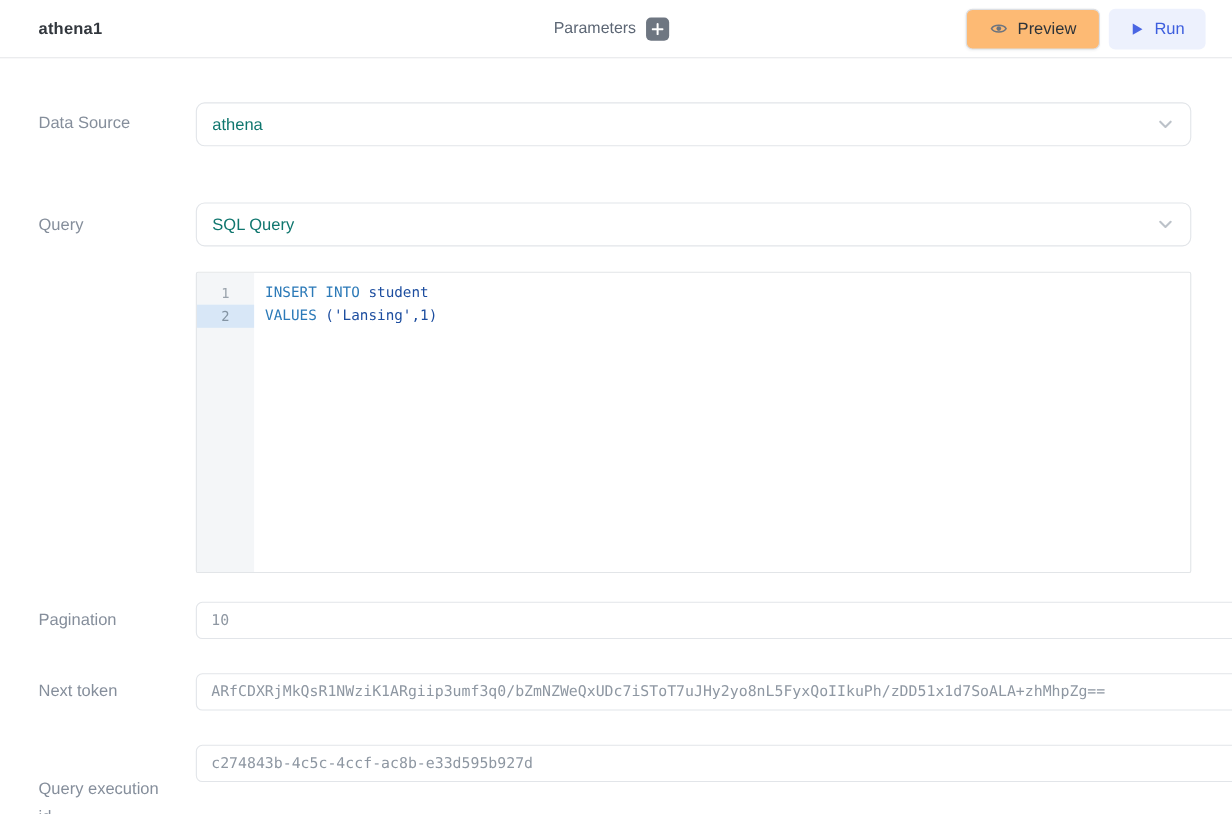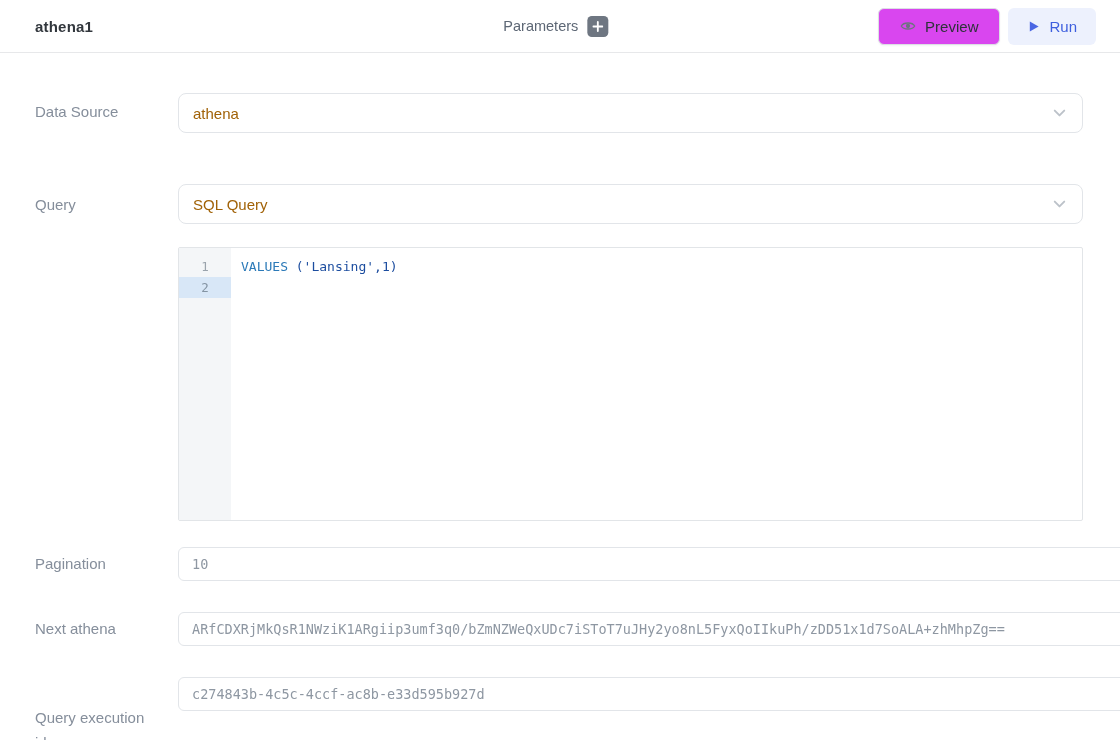--- a/index.html
+++ b/index.html
@@ -25,42 +25,42 @@
   .plus-btn {
     width:21px; height:21px; background:#6e7681; border:none; border-radius:4.5px;
     display:flex; align-items:center; justify-content:center; cursor:pointer;
   }
   .header-actions { margin-left:auto; display:flex; align-items:center; gap:8px; }
   .btn {
     height:37px; display:flex; align-items:center; gap:9px;
     border-radius:6px; font-size:15px; cursor:pointer;
   }
   .btn-preview {
-    background:#d946ef; border:1px solid #dcdfe4; padding:0 21px;
+    background:#fdba74; border:1px solid #dcdfe4; padding:0 21px;
     color:#2d3339; box-shadow:0 1px 2px rgba(20,30,50,.05);
   }
   .btn-run {
     background:var(--run-button-bg, #edf1fd); border:none; padding:0 19px;
     color:var(--accent, #3d5ede); font-weight:500;
   }
   .icon { display:flex; align-items:center; justify-content:center; }
 
   
   .field-label {
     position:absolute; left:35px; width:118px;
     font-size:15px; color:#858e9b; line-height:25px;
   }
 
   
   .select-box {
     position:absolute; left:178px; width:905px; height:40px;
     background:#fff; border:1px solid #e2e5e9; border-radius:8px;
     display:flex; align-items:center; padding:0 44px 0 14px; cursor:pointer;
   }
-  .select-value { font-size:15px; color:#a16207; }
+  .select-value { font-size:15px; color:#0f766e; }
   .select-chevron { position:absolute; right:13px; top:50%; transform:translateY(-50%); }
 
   .text-input {
     position:absolute; left:178px; width:1072px; height:34px;
     background:#fff; border:1px solid #e2e5e9; border-radius:6px;
     padding:0 13px; outline:none;
     font-family:"DejaVu Sans Mono","Liberation Mono",monospace;
     font-size:13.5px; color:#8e97a2;
   }
 
@@ -147,26 +147,27 @@
         </svg>
     </span>
   </div>
 
   <div class="editor">
     <div class="editor-gutter">
         <div class="ln">1</div>
         <div class="ln active">2</div>
       </div>
     <div class="editor-code">
+        <div class="code-line"><span class="tok-keyword">INSERT INTO</span><span class="tok-text"> student</span></div>
         <div class="code-line"><span class="tok-keyword">VALUES</span><span class="tok-text"> ('Lansing',1)</span></div>
       </div>
   </div>
 
   <div class="field-label" style="top:551px;">Pagination</div>
   <input class="text-input" style="top: 547px;" value="10">
 
-  <div class="field-label" style="top:616px;">Next athena</div>
+  <div class="field-label" style="top:616px;">Next token</div>
   <input class="text-input" style="top: 612px;" value="ARfCDXRjMkQsR1NWziK1ARgiip3umf3q0/bZmNZWeQxUDc7iSToT7uJHy2yo8nL5FyxQoIIkuPh/zDD51x1d7SoALA+zhMhpZg==">
 
   <div class="field-label" style="top:680px;margin-top:25px;">Query execution id</div>
   <input class="text-input" style="top: 677px;" value="c274843b-4c5c-4ccf-ac8b-e33d595b927d">
 
 </div>
 
 </body></html>

